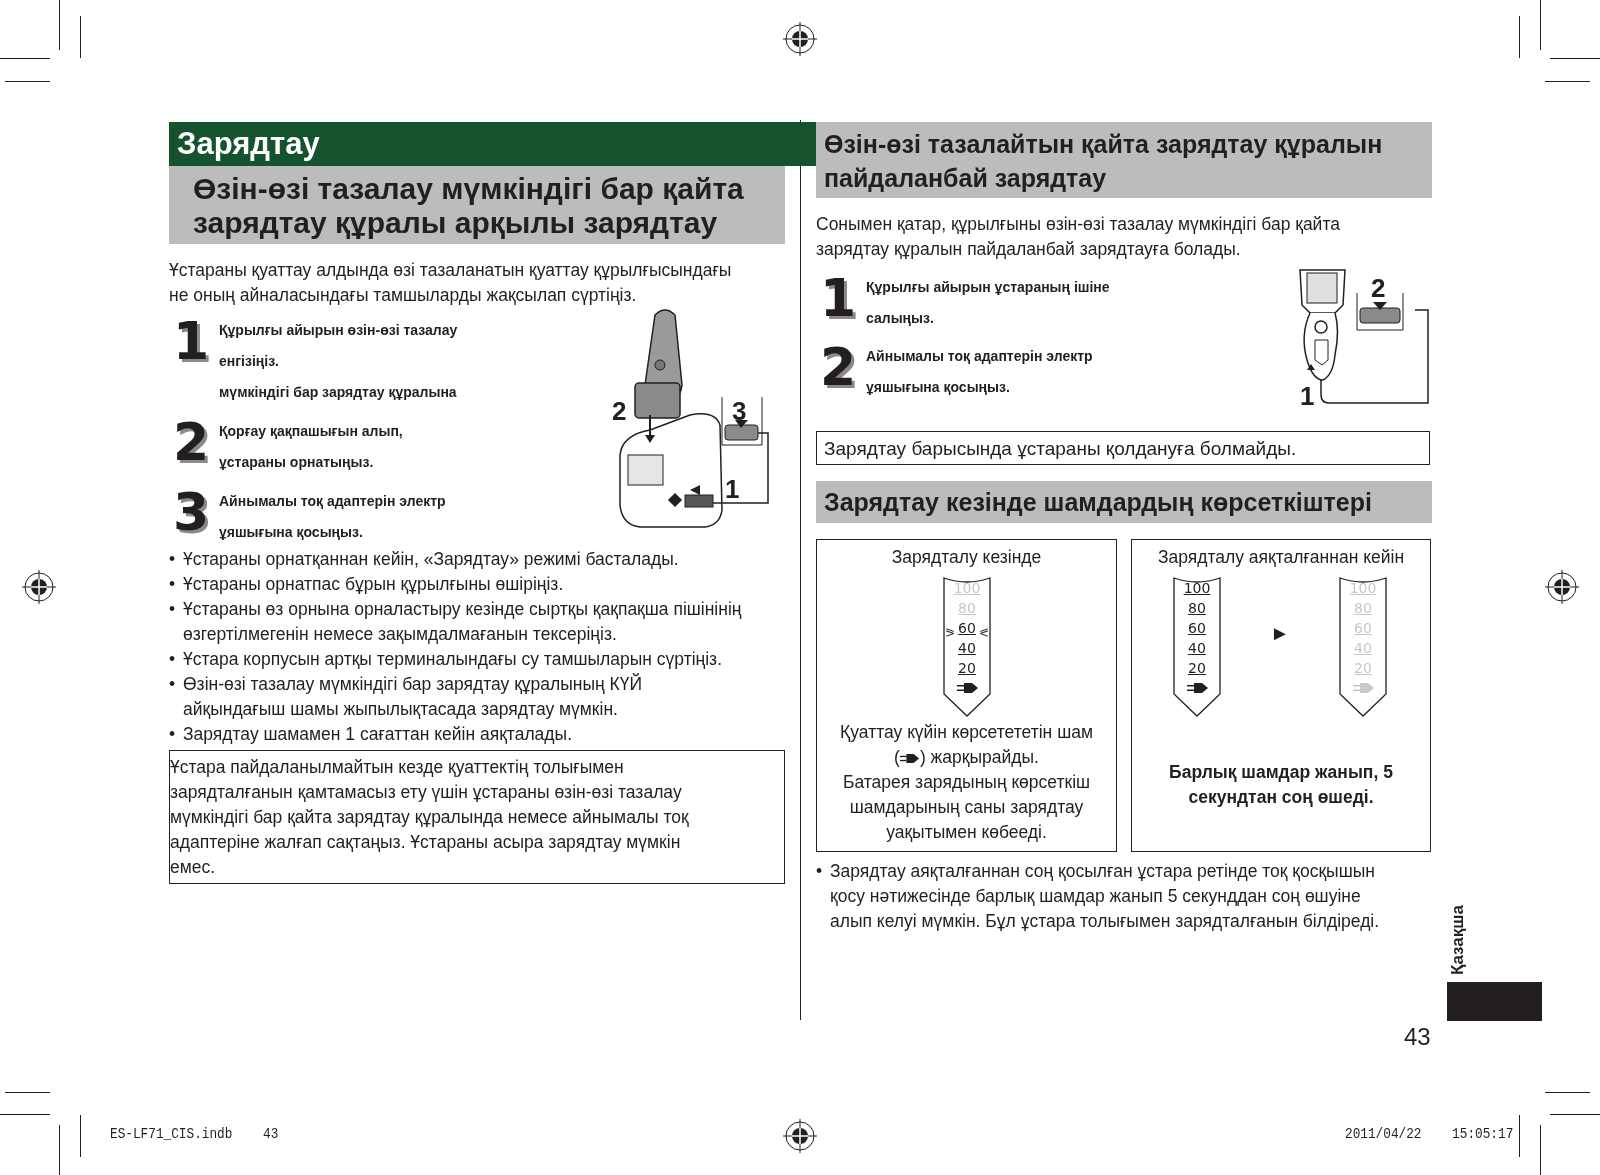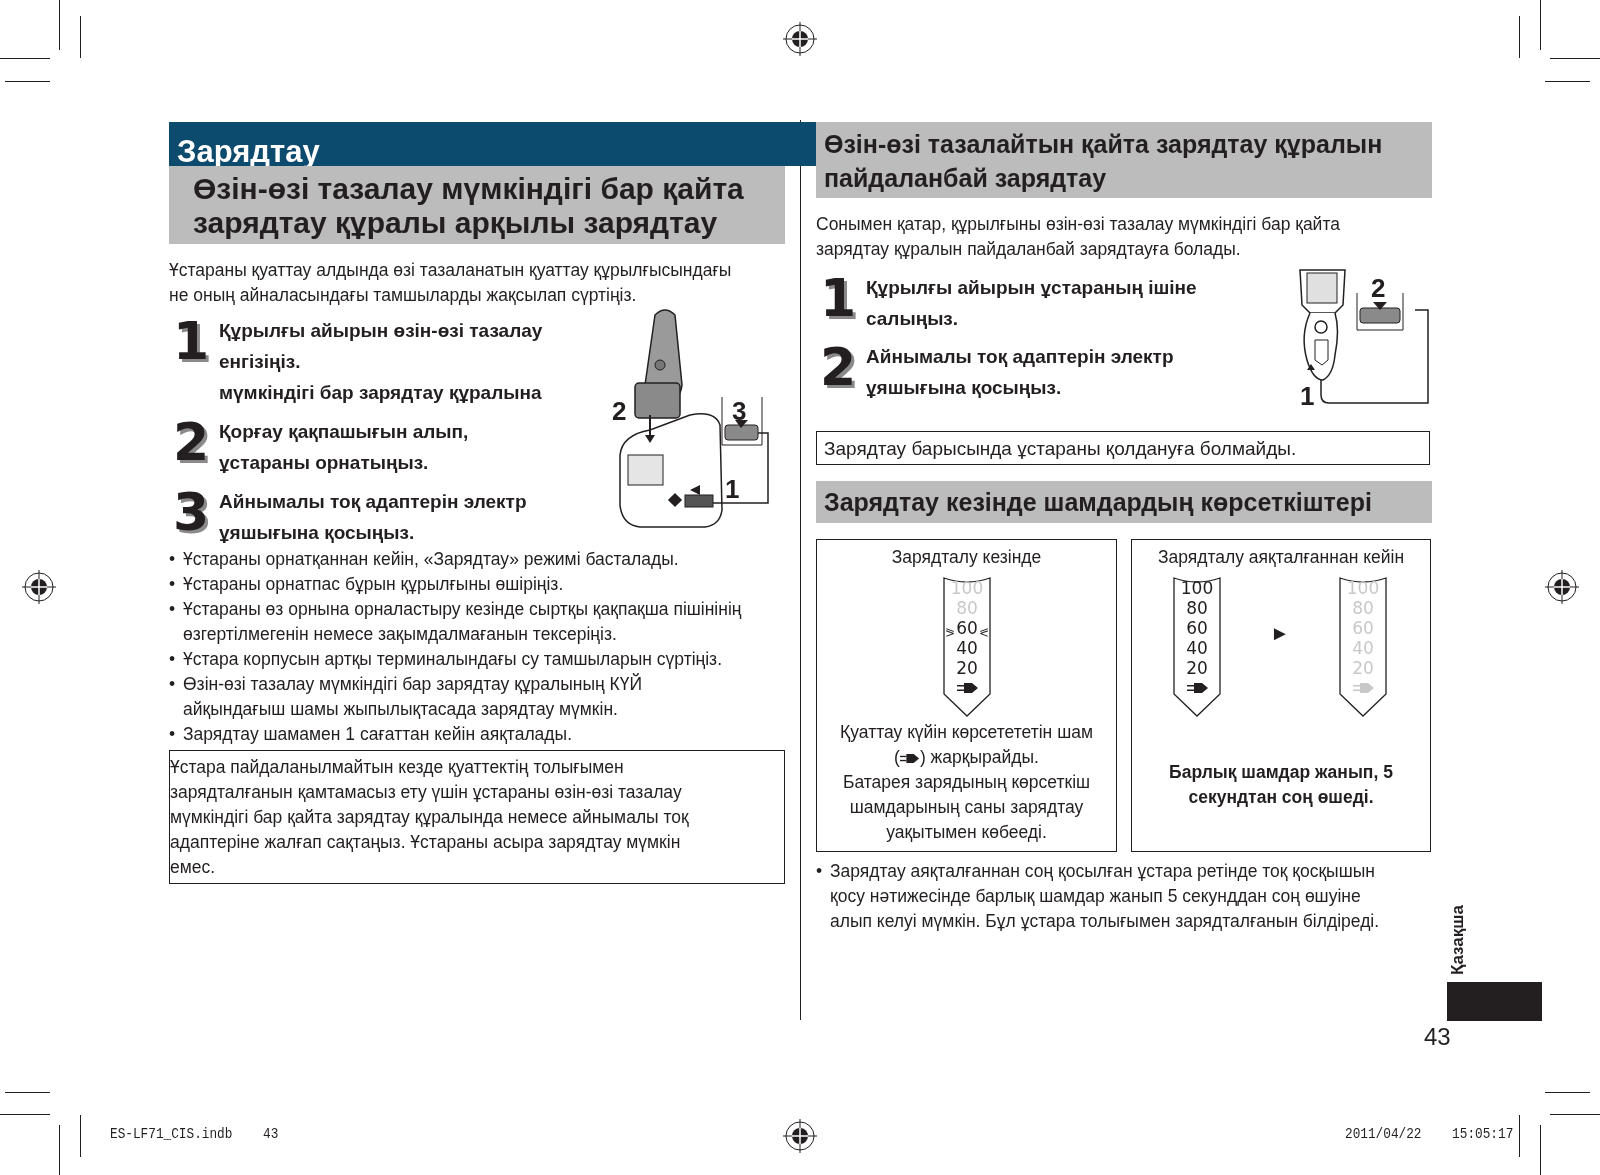--- a/index.html
+++ b/index.html
@@ -6,57 +6,57 @@
   body { width: 1600px; height: 1175px; position: relative; overflow: hidden;
          font-family: "Liberation Sans", sans-serif; color: #231f20; }
   .abs { position: absolute; }
   
   .crop-v { position: absolute; width: 1px; background: #231f20; }
   .crop-h { position: absolute; height: 1px; background: #231f20; }
   .reg-mark { position: absolute; width: 34px; height: 34px; }
   
   .col-divider { position: absolute; left: 800px; top: 120px; width: 1px; height: 900px; background: #231f20; }
 
-  .h-black { position: absolute; left: 169px; top: 122px; width: 660px; height: 44px; background: #0c4a6e;
-             color: #fff; font-size: 31px; font-weight: bold; box-sizing: border-box; padding: 12px 8px; line-height: 36px; }
+  .h-black { position: absolute; left: 169px; top: 122px; width: 660px; height: 44px; background: #14532d;
+             color: #fff; font-size: 31px; font-weight: bold; box-sizing: border-box; padding: 4px 8px; line-height: 36px; }
   .h-gray { position: absolute; background: #bcbcbc; box-sizing: border-box; font-weight: bold; color: #231f20; }
   .h-gray-1 { left: 169px; top: 166px; width: 616px; height: 78px; font-size: 30px; line-height: 34px; padding: 6px 24px; }
   .h-gray-2 { left: 816px; top: 122px; width: 616px; height: 76px; font-size: 25px; line-height: 34px; padding: 5px 8px; }
   .h-gray-3 { left: 816px; top: 481px; width: 616px; height: 42px; font-size: 25px; line-height: 32px; padding: 5px 8px; }
 
   .body-text { font-size: 17.5px; line-height: 25px; }
   .intro-left { left: 169px; top: 258px; width: 620px; }
   .intro-right { left: 816px; top: 212px; width: 610px; }
 
   .step { position: absolute; display: flex; }
   .step-num { font-size: 52px; font-weight: bold; line-height: 52px; width: 46px; color: #231f20;
               text-shadow: 3px 3px 0 #8a8a8a; font-family: "DejaVu Sans", sans-serif; }
-  .step-text { font-size: 19px; font-weight: bold; line-height: 31px; }
+  .step-text { font-size: 14px; font-weight: bold; line-height: 31px; }
 
   .bullets { position: absolute; left: 169px; top: 547px; width: 630px; font-size: 17.5px; line-height: 25px; }
   .bullet { display: flex; }
   .bullet-dot { width: 14px; flex-shrink: 0; }
 
   .box { position: absolute; border: 1.5px solid #231f20; box-sizing: border-box; }
   .note-left { left: 169px; top: 750px; width: 616px; height: 134px; padding: 4px 0; font-size: 17.5px; line-height: 25px; }
   .note-right { left: 816px; top: 431px; width: 614px; height: 34px; padding: 4px 7px; font-size: 19px; line-height: 25px; }
 
   .ind-box { position: absolute; top: 539px; height: 313px; border: 1.5px solid #231f20; box-sizing: border-box; text-align: center; font-size: 17.5px; line-height: 25px; }
   .ind-box-1 { left: 816px; width: 301px; }
   .ind-box-2 { left: 1131px; width: 300px; }
 
   .gauge { position: absolute; width: 50px; height: 145px; }
-  .gauge-label { position: absolute; width: 50px; text-align: center; font-family: "DejaVu Sans", sans-serif; font-size: 17px; line-height: 20px; }
+  .gauge-label { position: absolute; width: 50px; text-align: center; font-family: "DejaVu Sans", sans-serif; font-size: 14px; line-height: 20px; text-decoration: underline; }
 
   .bottom-bullet { position: absolute; left: 816px; top: 859px; width: 600px; font-size: 17.5px; line-height: 25px; }
 
   .lang-tab-text { position: absolute; left: 1448px; top: 895px; font-weight: bold; font-size: 17px;
                    transform-origin: left top; transform: rotate(-90deg) translate(-80px, 0); white-space: nowrap; }
   .lang-tab-block { position: absolute; left: 1447px; top: 982px; width: 95px; height: 39px; background: #231f20; }
-  .page-num { position: absolute; left: 1404px; top: 1023px; font-size: 24px; margin-left: 20px; }
+  .page-num { position: absolute; left: 1404px; top: 1023px; font-size: 24px; }
 
   .footer-text { position: absolute; top: 1126px; font-family: "Liberation Mono", monospace; font-size: 15px; transform: scaleX(0.85); transform-origin: left top; }
 </style>
 </head>
 <body>
 
 <div class="crop-v" style="left:59px;top:0;height:50px;"></div>
 <div class="crop-v" style="left:80px;top:16px;height:42px;"></div>
 <div class="crop-h" style="left:0;top:58px;width:50px;"></div>
 <div class="crop-h" style="left:5px;top:81px;width:45px;"></div>

